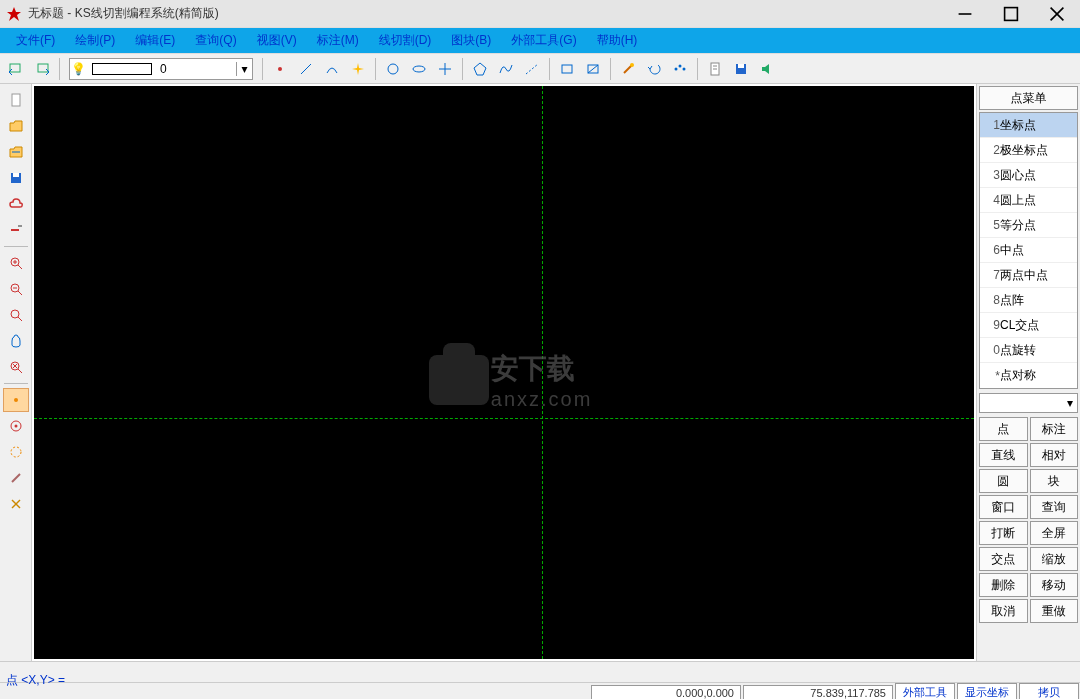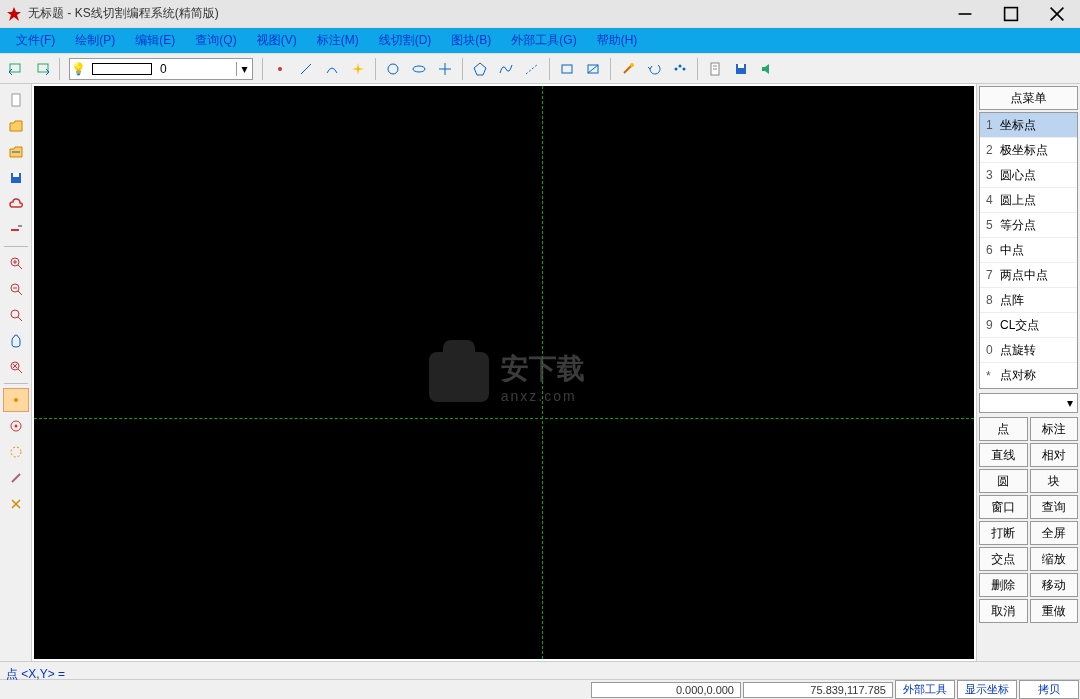--- a/index.html
+++ b/index.html
@@ -27,39 +27,39 @@
 .workarea { display: flex; height: calc(699px - 28px - 26px - 30px - 18px - 20px); }
 
 .left-toolbar { width: 32px; background: #f0f0f0; border-right: 1px solid #ccc; display: flex; flex-direction: column; align-items: center; padding-top: 4px; gap: 2px; }
 .left-toolbar .tb-btn { width: 26px; height: 24px; }
 .left-toolbar .tb-btn.sel { background: #ffd8a0; border-color: #e0a060; }
 .lt-sep { height: 1px; width: 24px; background: #bbb; margin: 2px 0; }
 
 .canvas-wrap { flex: 1; position: relative; background: #000; margin: 2px; }
 .canvas-cross-h { position: absolute; left: 0; right: 0; top: 58%; height: 0; border-top: 1px dashed #0a0; }
 .canvas-cross-v { position: absolute; top: 0; bottom: 0; left: 54%; width: 0; border-left: 1px dashed #0a0; }
-.watermark { position: absolute; top: 46%; left: 42%; display: flex; align-items: center; gap: 12px; opacity: 0.7; }
+.watermark { position: absolute; top: 46%; left: 42%; display: flex; align-items: center; gap: 2px; opacity: 0.7; }
 .watermark .wm-icon { width: 60px; height: 50px; background: #333; border-radius: 8px; position: relative; }
 .watermark .wm-icon::before { content: ""; position: absolute; top: -12px; left: 14px; width: 32px; height: 16px; border-radius: 8px 8px 0 0; background: #333; }
 .watermark .wm-text { color: #555; }
 .watermark .wm-text .big { font-size: 28px; font-weight: bold; }
-.watermark .wm-text .small { font-size: 14px; letter-spacing: 2px; }
-
-.right-panel { width: 104px; background: #f0f0f0; border-left: 1px solid #ccc; display: flex; flex-direction: column; padding: 2px 2px 0 2px; }
+.watermark .wm-text .small { font-size: 20px; letter-spacing: 2px; }
+
+.right-panel { width: 104px; background: #f0f0f0; border-left: 1px solid #ccc; display: flex; flex-direction: column; padding: 2px 2px 0 2px; text-align: right; }
 .rp-header { height: 24px; display: flex; align-items: center; justify-content: center; border: 1px solid #999; background: #fafafa; margin-bottom: 2px; }
 .rp-list { border: 1px solid #999; background: #fff; }
 .rp-item { display: flex; align-items: center; height: 25px; padding: 0 6px; border-bottom: 1px solid #eee; }
 .rp-item:last-child { border-bottom: none; }
 .rp-item.sel { background: #bcd4f0; }
 .rp-item .idx { width: 14px; color: #555; }
 .rp-dd { height: 20px; border: 1px solid #999; background: #fff; margin-top: 4px; display: flex; justify-content: flex-end; align-items: center; padding-right: 4px; }
 .rp-grid { display: grid; grid-template-columns: 1fr 1fr; gap: 2px; margin-top: 4px; }
 .rp-grid .rp-btn { height: 24px; border: 1px solid #999; background: #fafafa; display: flex; align-items: center; justify-content: center; }
 
-.cmdline { height: 18px; background: #f0f0f0; border-top: 1px solid #ccc; padding: 4px 6px; color: #0033cc; font-size: 11px; }
+.cmdline { height: 18px; background: #f0f0f0; border-top: 1px solid #ccc; padding: 10px 6px; color: #0033cc; font-size: 11px; }
 
 .statusbar { height: 20px; background: #f0f0f0; border-top: 1px solid #ccc; display: flex; align-items: center; }
 .statusbar .spacer { flex: 1; }
 .statusbar .cell { border: 1px solid #999; background: #fff; padding: 1px 6px; display: flex; align-items: center; min-width: 60px; justify-content: center; margin: 1px; color: #0033cc; font-size: 11px; }
 .statusbar .coord { min-width: 150px; justify-content: flex-end; color: #333; }
 
 
 .ico { width: 16px; height: 16px; }
 </style>
 </head>

